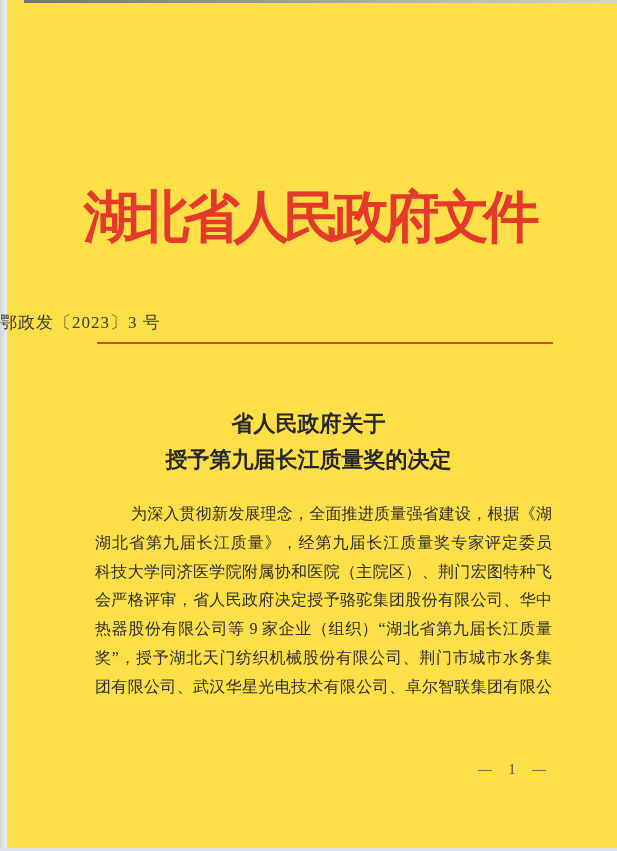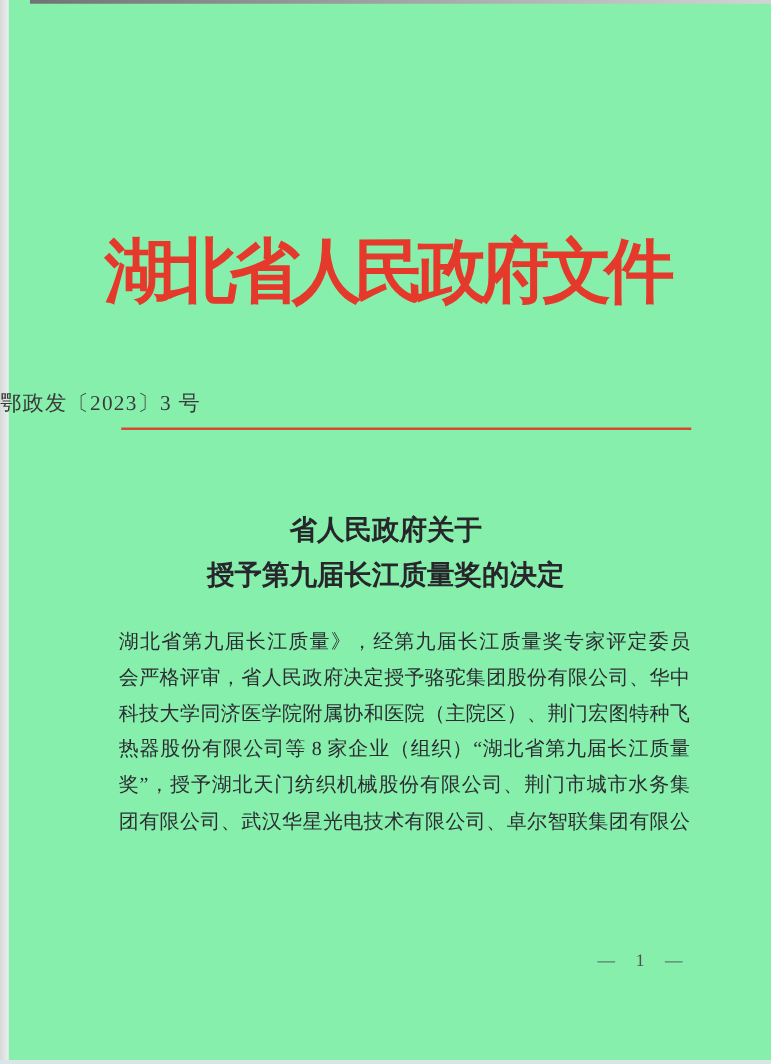--- a/index.html
+++ b/index.html
@@ -1,20 +1,20 @@
 <!DOCTYPE html>
 <html lang="zh" style="--header-red: #e5392c; --rule-red: #d44a30; --text-dark: #2c2c32;"><head>
 <meta charset="utf-8">
 <style>
   html, body { margin: 0; padding: 0; background: #ffffff; }
   .page {
     position: relative;
     width: 617px;
     height: 851px;
-    background: #86efac;
+    background: #fde047;
     overflow: hidden;
     font-family: "Liberation Serif", "DejaVu Serif", serif;
     color: var(--text-dark, #2c2c32);
   }
   
   .scan-edge-left {
     position: absolute; left: 0; top: 0; width: 7px; height: 100%;
     background: linear-gradient(to right, #d6d9d9, #edefef);
   }
   .scan-edge-top {
@@ -93,23 +93,24 @@
   <div class="doc-number">鄂政发〔2023〕3 号</div>
 
   <div class="red-rule"></div>
 
   <div class="doc-title">
     <span class="t-line">省人民政府关于</span>
     <span class="t-line">授予第九届长江质量奖的决定</span>
   </div>
 
   <div class="doc-body">
+    <div class="line indent">为深入贯彻新发展理念，全面推进质量强省建设，根据《湖</div>
     <div class="line">湖北省第九届长江质量》，经第九届长江质量奖专家评定委员</div>
+    <div class="line">科技大学同济医学院附属协和医院（主院区）、荆门宏图特种飞</div>
     <div class="line">会严格评审，省人民政府决定授予骆驼集团股份有限公司、华中</div>
-    <div class="line">科技大学同济医学院附属协和医院（主院区）、荆门宏图特种飞</div>
-    <div class="line">热器股份有限公司等 8 家企业（组织）“湖北省第九届长江质量</div>
+    <div class="line">热器股份有限公司等 9 家企业（组织）“湖北省第九届长江质量</div>
     <div class="line">奖”，授予湖北天门纺织机械股份有限公司、荆门市城市水务集</div>
     <div class="line">团有限公司、武汉华星光电技术有限公司、卓尔智联集团有限公</div>
   </div>
 
   <div class="page-number">— 1 —</div>
 
 </div>
 
 </body></html>

